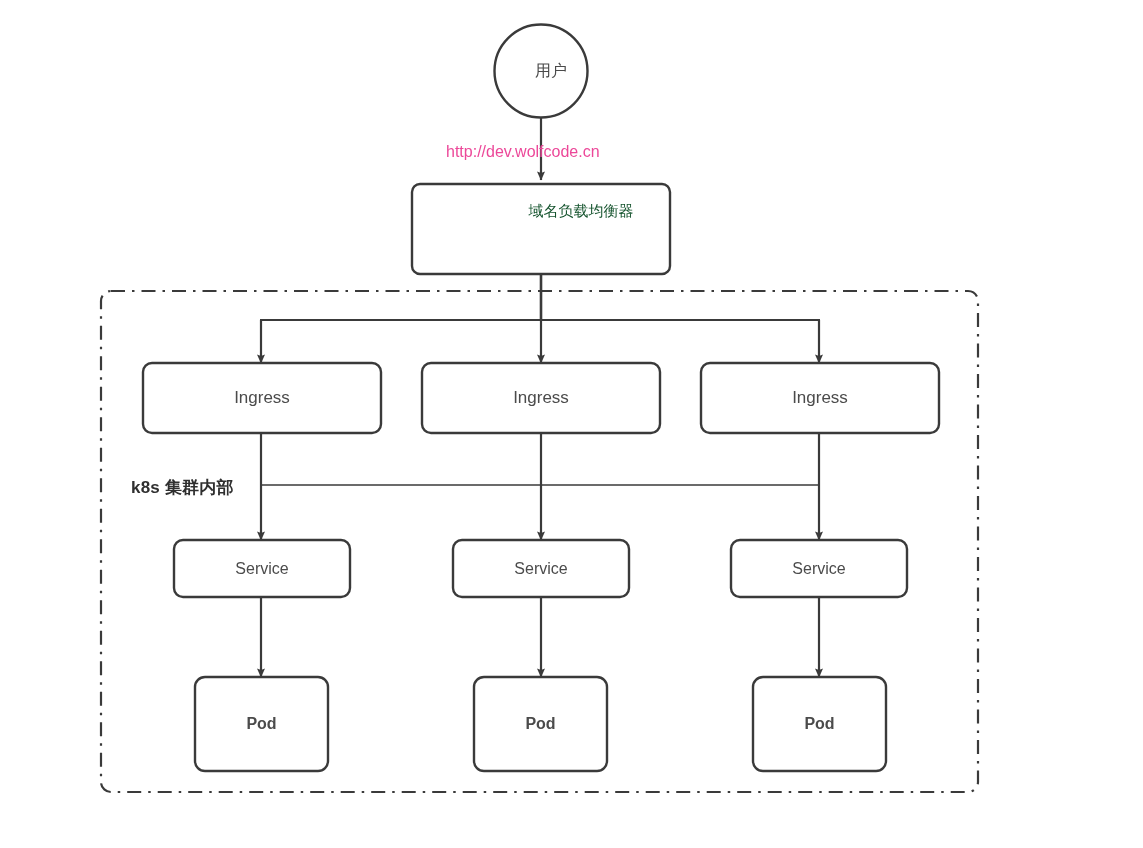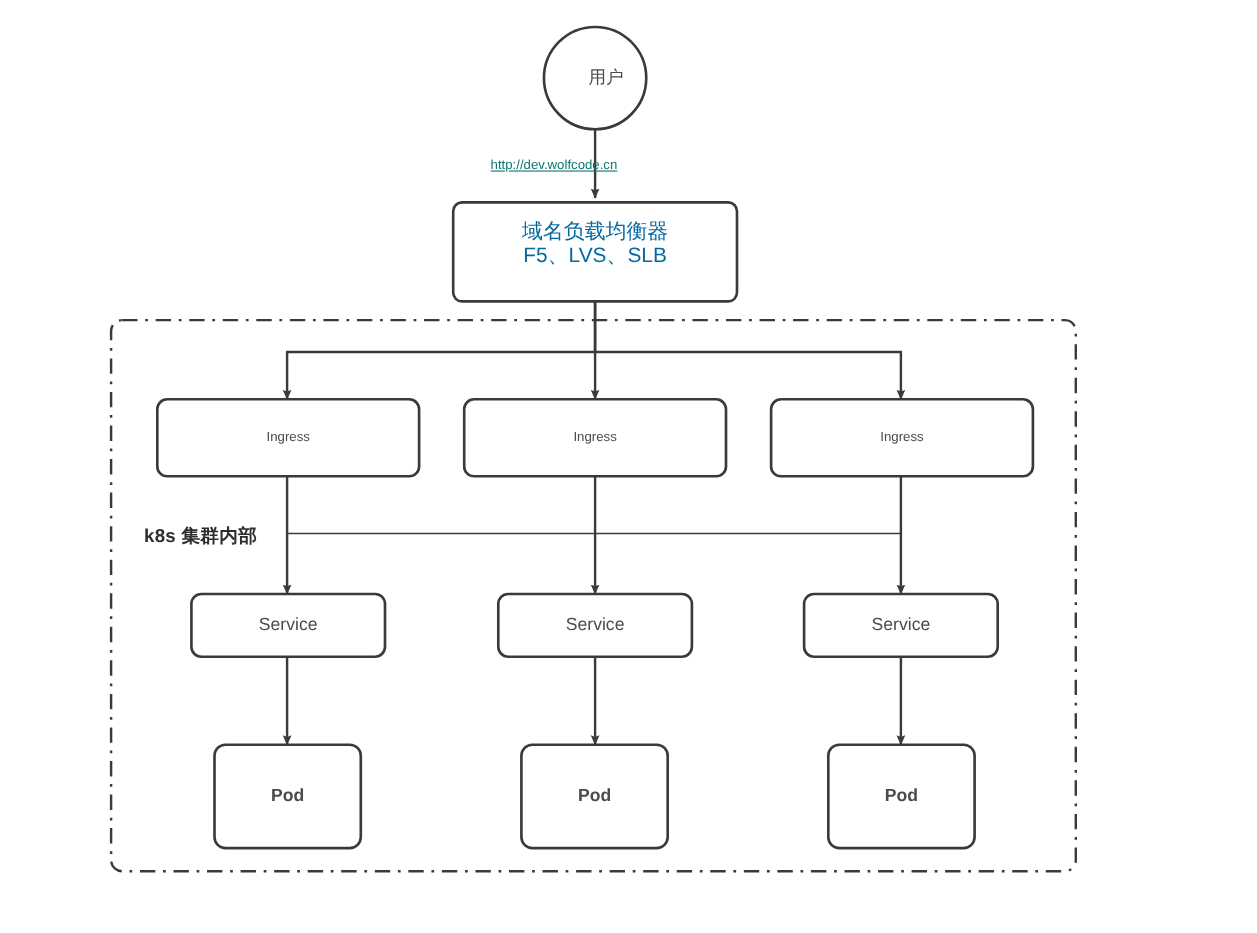--- a/index.html
+++ b/index.html
@@ -33,42 +33,42 @@
     color: #3a3a3a;
     pointer-events: none;
     white-space: pre;
     line-height: 1.45;
   }
   .lbl-user {
     font-size: 16px;
     color: #4a4a4a;
   }
   .lbl-box-cn {
-    font-size: 19px;
-    color: #0369a1;
+    font-size: 15px;
+    color: #14532d;
+    margin-left: 40px;
   }
   .lbl-ingress {
-    font-size: 12px;
+    font-size: 17px;
     color: #4b4b4b;
   }
   .lbl-service {
     font-size: 16px;
     color: #4b4b4b;
   }
   .lbl-pod {
     font-size: 16px;
     color: #4b4b4b;
     font-weight: bold;
   }
   .edge-label {
     position: absolute;
-    font-size: 12px;
-    color: #0f766e;
+    font-size: 16px;
+    color: #ec4899;
     white-space: nowrap;
-    text-decoration: underline;
   }
   .cluster-label {
     position: absolute;
     font-size: 17px;
     font-weight: bold;
     color: #2f2f2f;
     white-space: nowrap;
     letter-spacing: 0.2px;
   }
 </style>
@@ -120,21 +120,20 @@
     <rect x="195" y="677" width="133" height="94" rx="10" ry="10" fill="#ffffff" stroke="#3a3a3a" stroke-width="2.4"></rect>
     <rect x="474" y="677" width="133" height="94" rx="10" ry="10" fill="#ffffff" stroke="#3a3a3a" stroke-width="2.4"></rect>
     <rect x="753" y="677" width="133" height="94" rx="10" ry="10" fill="#ffffff" stroke="#3a3a3a" stroke-width="2.4"></rect>
   </svg>
 
   <div class="node-label lbl-user" style="left:495px; top:48px; width:112px; height:46px;">用户</div>
 
   <div class="edge-label" style="left:446px; top:143px;">http://dev.wolfcode.cn</div>
 
   <div class="node-label lbl-box-cn" style="left:412px; top:200px; width:258px; height:22px;">域名负载均衡器</div>
-  <div class="node-label lbl-box-cn" style="left:412px; top:222px; width:258px; height:22px;">F5、LVS、SLB</div>
 
   <div class="node-label lbl-ingress" style="left:143px; top:363px; width:238px; height:70px;">Ingress</div>
   <div class="node-label lbl-ingress" style="left:422px; top:363px; width:238px; height:70px;">Ingress</div>
   <div class="node-label lbl-ingress" style="left:701px; top:363px; width:238px; height:70px;">Ingress</div>
 
   <div class="cluster-label" style="left:131px; top:476px;">k8s 集群内部</div>
 
   <div class="node-label lbl-service" style="left:174px; top:540px; width:176px; height:57px;">Service</div>
   <div class="node-label lbl-service" style="left:453px; top:540px; width:176px; height:57px;">Service</div>
   <div class="node-label lbl-service" style="left:731px; top:540px; width:176px; height:57px;">Service</div>

